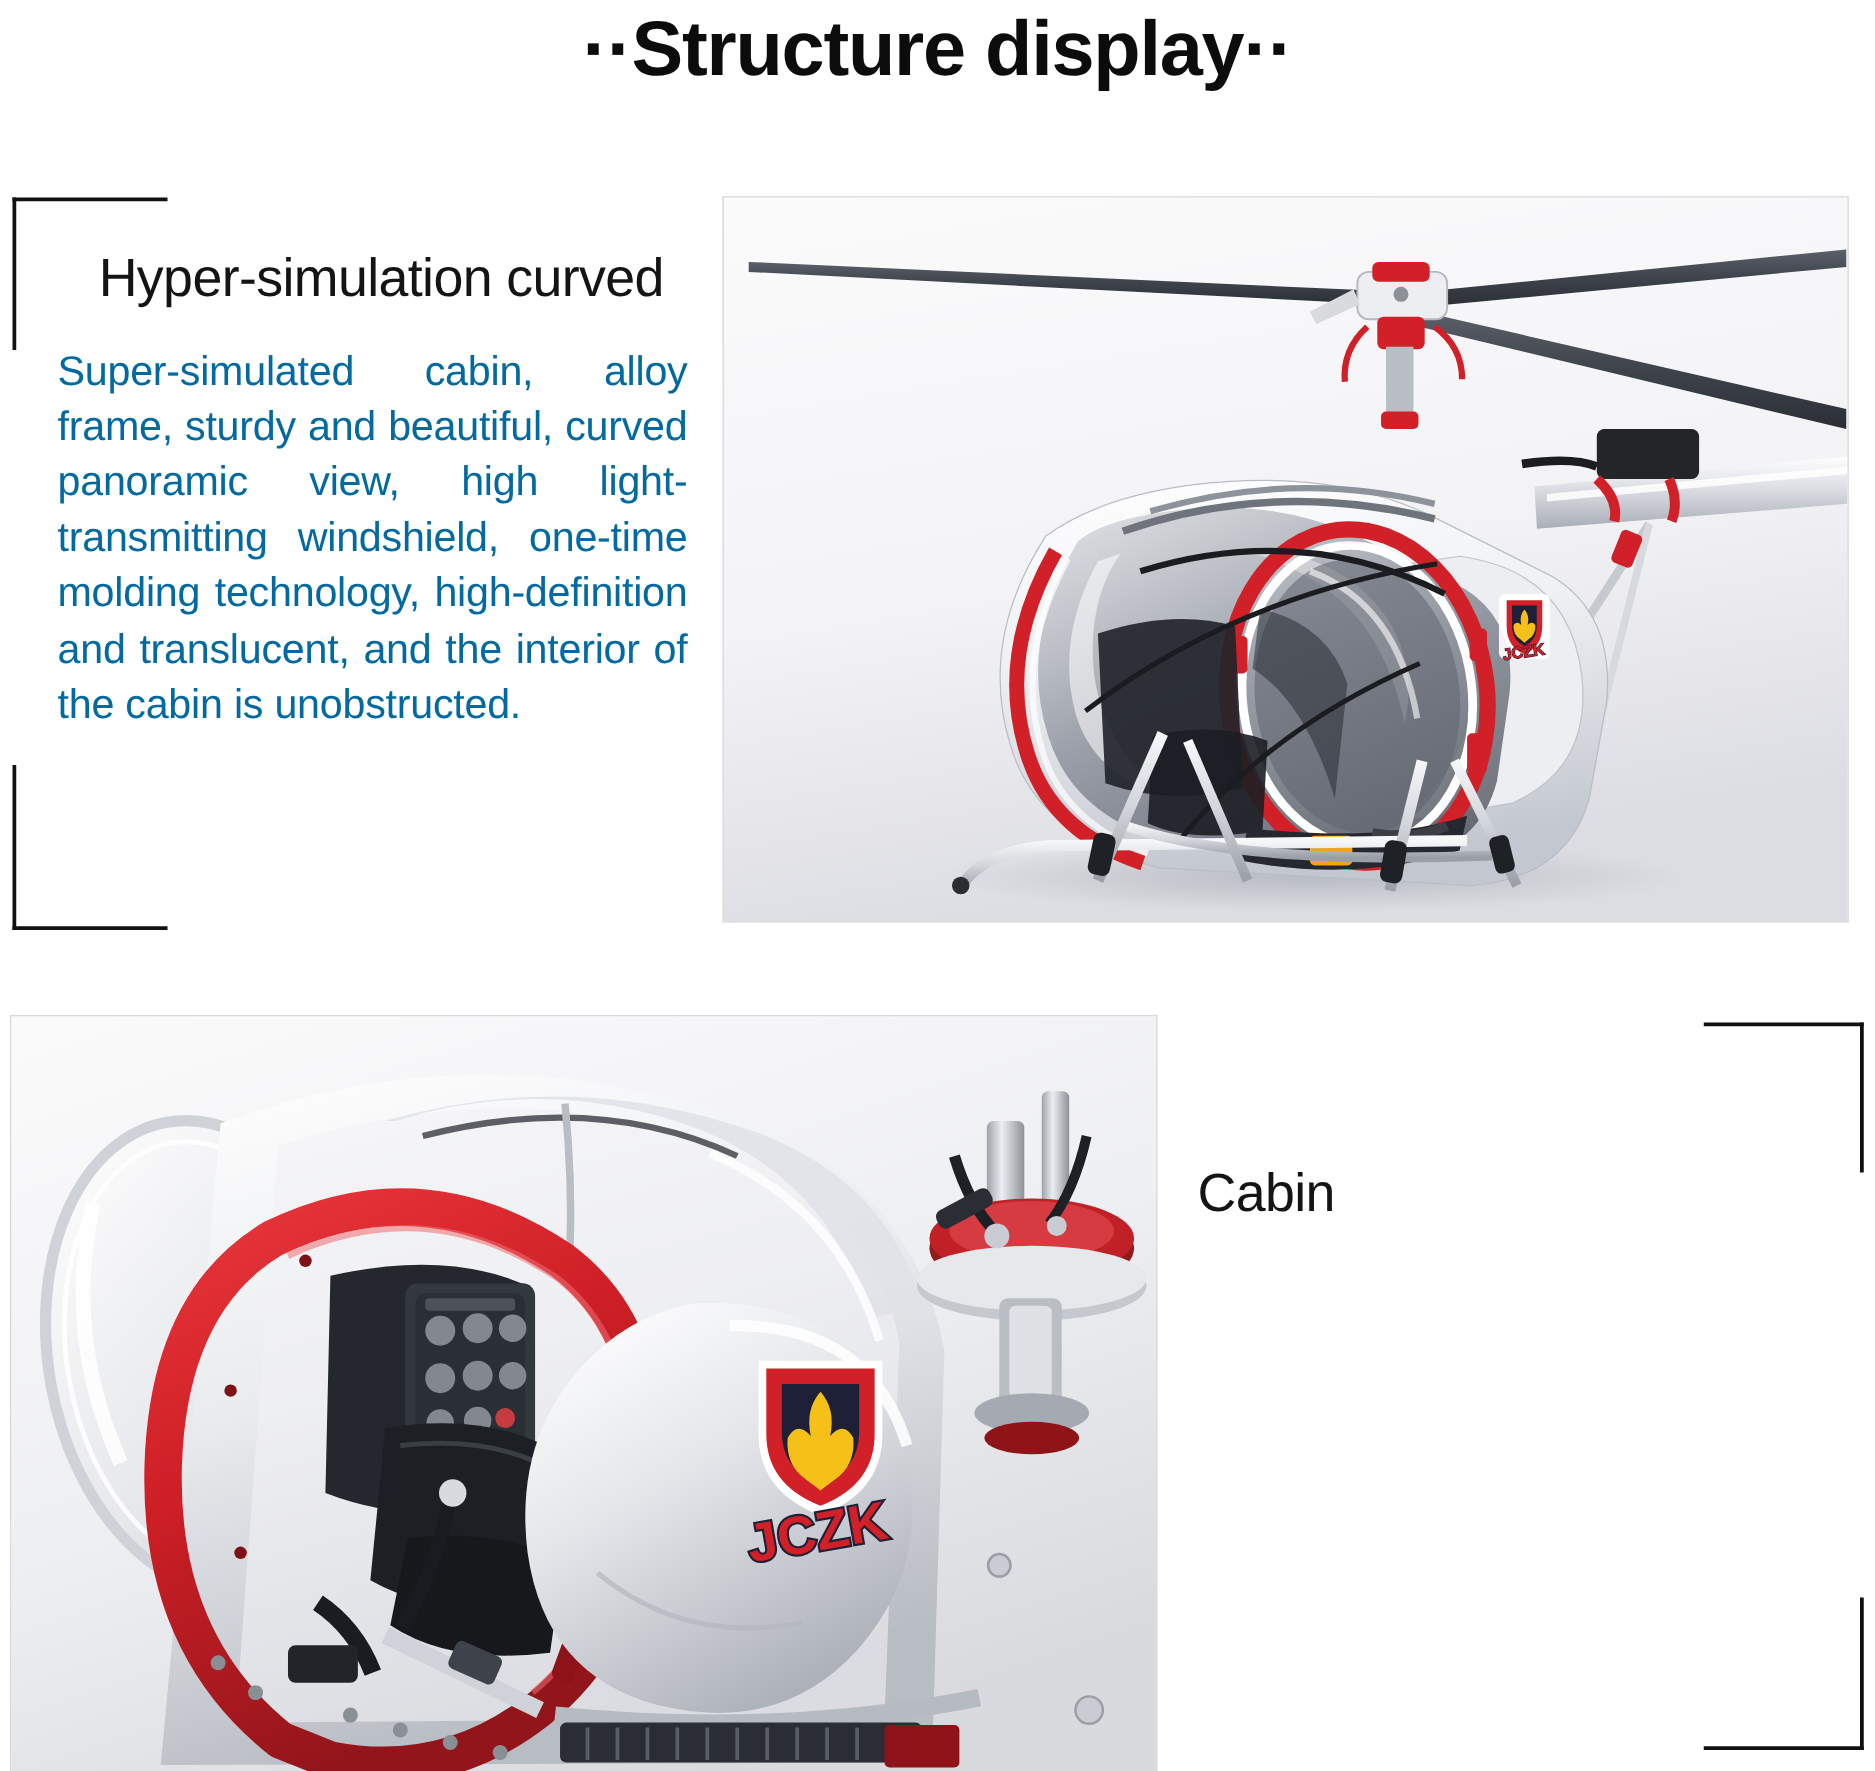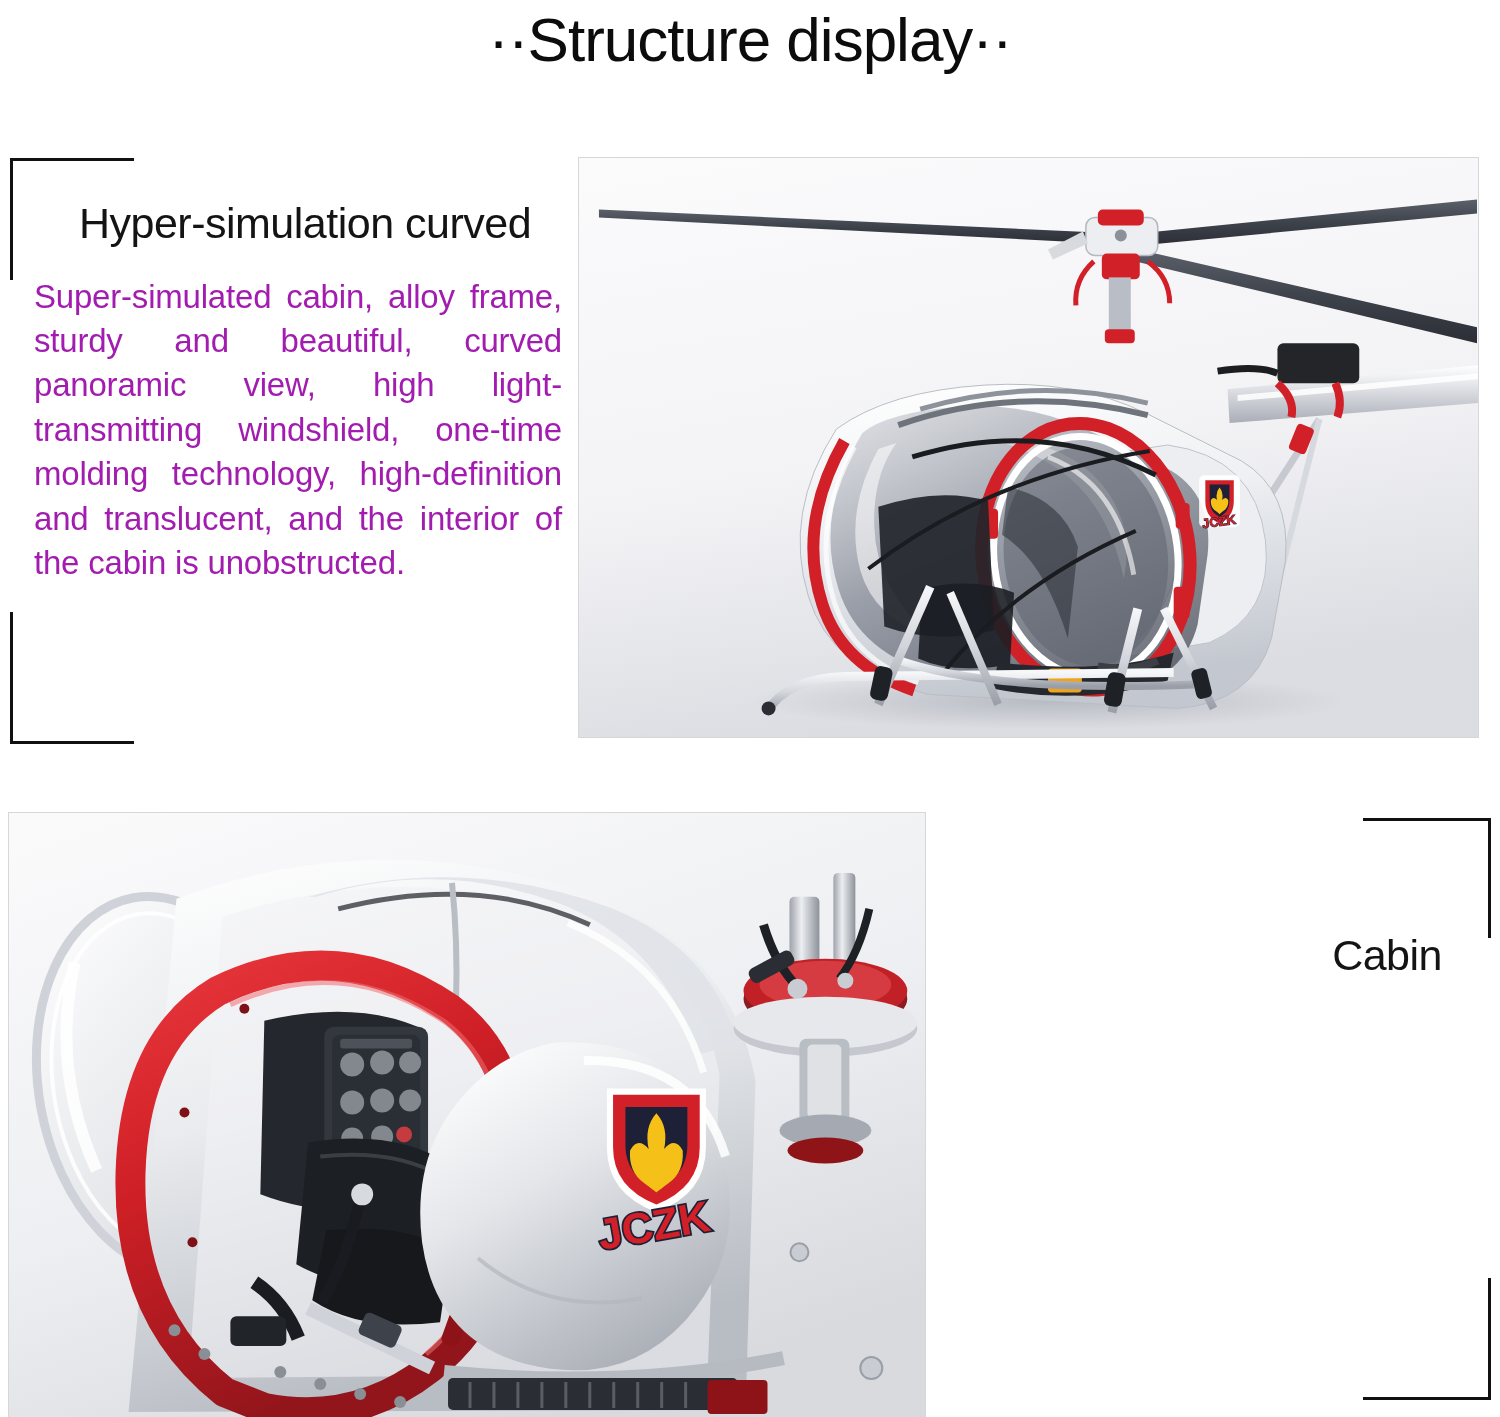--- a/index.html
+++ b/index.html
@@ -11,21 +11,21 @@
     overflow:hidden;
     -webkit-font-smoothing:antialiased;
   }
 
   
   .page-title{
     position:absolute;
     left:0;top:4px;width:1500px;
     text-align:center;
     font-size:62px;
-    font-weight:400;
+    font-weight:700;
     letter-spacing:-1px;
     color:#0c0c0c;
     white-space:nowrap;
   }
 
   
   .sec1-text{
     position:absolute;
     left:26px;top:198px;
     width:540px;
@@ -36,24 +36,24 @@
     font-weight:500;
     color:#141414;
     text-align:center;
     padding:0 30px 0 48px;
     margin:0 0 26px 0;
     letter-spacing:-0.5px;
   }
   .sec1-body{
     font-size:33px;
     line-height:1.345;
-    color:#a21caf;
+    color:#0369a1;
     text-align:justify;
     text-align-last:left;
-    margin:4px;
+    margin:16px;
     padding-left:4px;
     letter-spacing:-0.2px;
   }
 
   
   .br1-top{
     position:absolute;left:10px;top:158px;
     width:124px;height:3px;background:#111;
   }
   .br1-top-v{
@@ -73,21 +73,21 @@
   .sec2-text{
     position:absolute;
     left:958px;top:930px;
     width:504px;
   }
   .sec2-head{
     font-size:43px;
     line-height:1.18;
     font-weight:500;
     color:#141414;
-    text-align:right;
+    text-align:left;
     margin:0 0 26px 0;
     padding-right:20px;
     letter-spacing:-0.5px;
   }
   .sec2-body{
     font-size:33px;
     line-height:1.345;
     color:#3b3b3b;
     text-align:justify;
     text-align-last:left;

